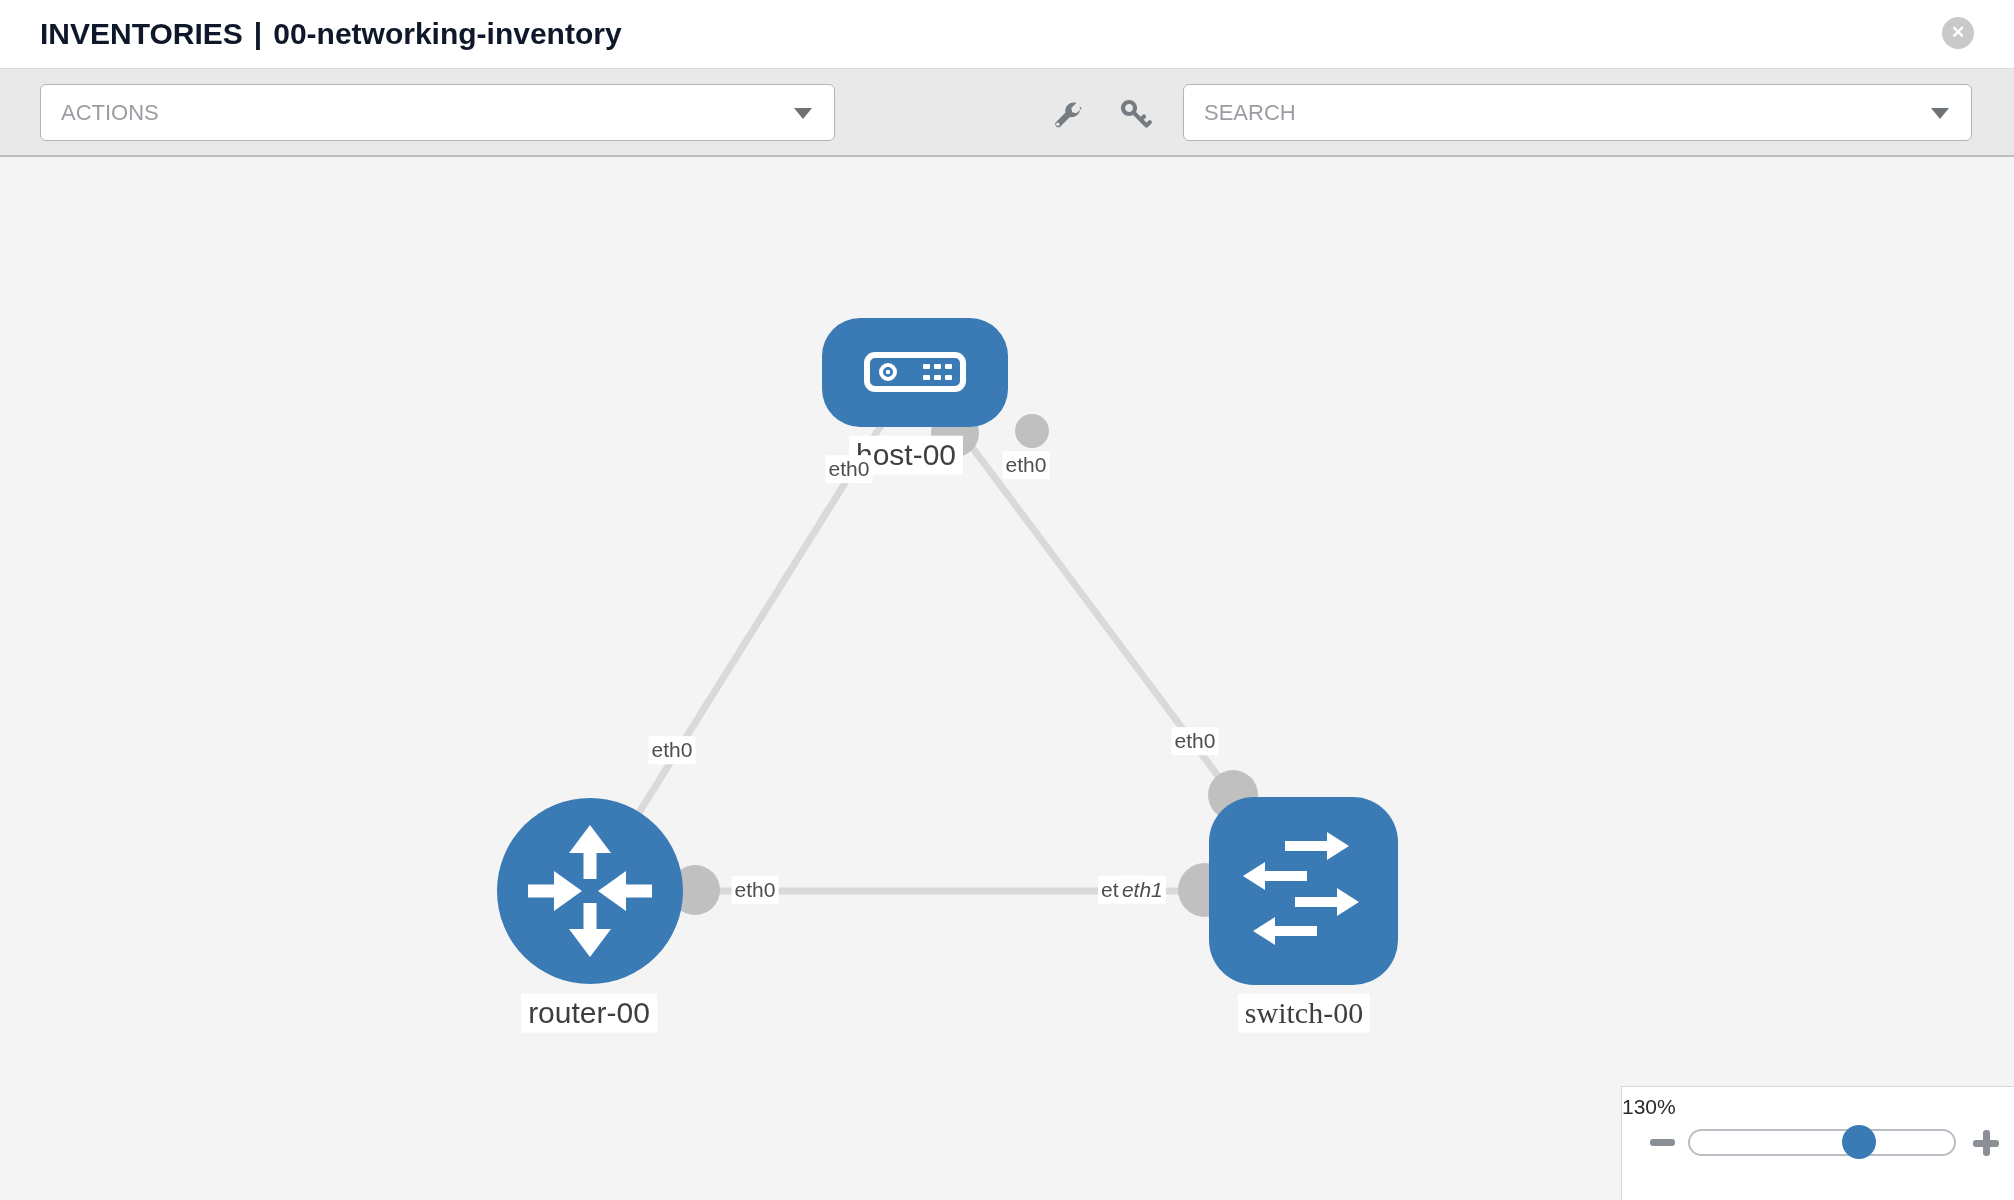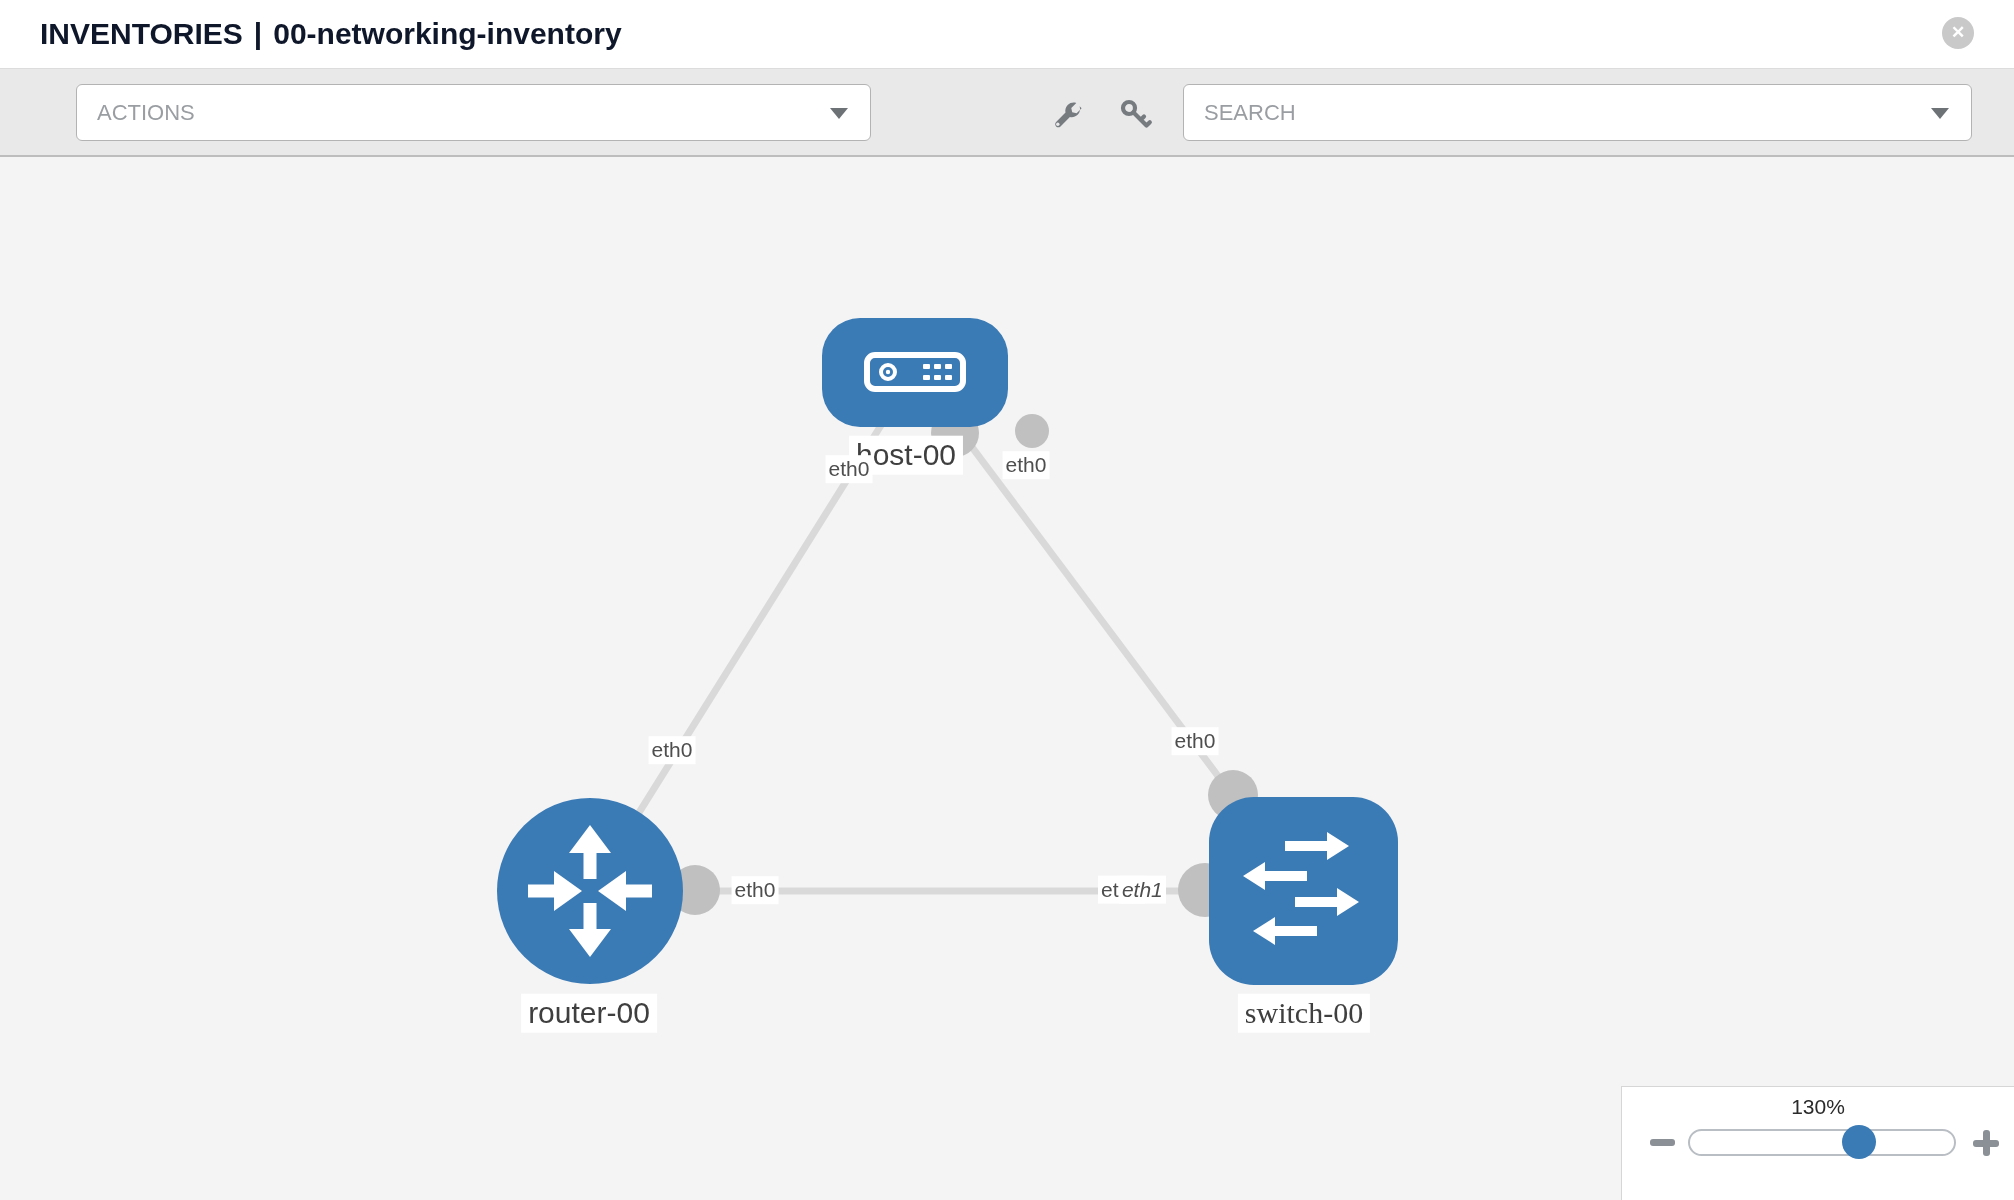--- a/index.html
+++ b/index.html
@@ -27,21 +27,21 @@
   }
   
   .toolbar {
     position:relative; height:86px; background:#e9e9e9;
     border-bottom:2px solid #bdbdbd;
   }
   .select {
     position:absolute; top:15px; height:57px; box-sizing:border-box;
     background:#ffffff; border:1px solid #b3b3b3; border-radius:6px;
     display:flex; align-items:center; padding:0 20px;
-    font-size:22px; color:#9a9ea2; cursor:pointer;margin-left:36px;
+    font-size:22px; color:#9a9ea2; cursor:pointer;
   }
   .select .caret {
     position:absolute; right:22px; top:50%; margin-top:-5px;
     width:0; height:0;
     border-left:9px solid transparent; border-right:9px solid transparent;
     border-top:11px solid #6d7276;
   }
   .select.actions { left:40px;  width:795px; }
   .select.search  { right:42px; width:789px; }
   .tool-icons {
@@ -68,21 +68,21 @@
     background:#ffffff; color:#4e4e4e; font-size:21px; padding:1px 3px;
     line-height:1.22;
   }
   .iface-pair span.over { margin-left:-26px; position:relative;font-style:italic; }
   
   .zoom-panel {
     position:absolute; right:0; bottom:0; width:392px; height:113px;
     background:#ffffff; border-top:1px solid #d6d6d6; border-left:1px solid #d6d6d6;
   }
   .zoom-level {
-    margin-top:8px; text-align:center; font-size:21px; color:#2b2b2b;
+    margin-top:8px; text-align:left; font-size:21px; color:#2b2b2b;
   }
   .zoom-minus {
     position:absolute; left:28px; top:52px; width:25px; height:7px;
     background:#8a9096; border-radius:3px; border:none; padding:0; cursor:pointer;
   }
   .zoom-track {
     position:absolute; left:66px; top:42px; width:268px; height:27px;
     box-sizing:border-box; background:#ffffff; border:2px solid #b9bec4;
     border-radius:15px; cursor:pointer;
   }

